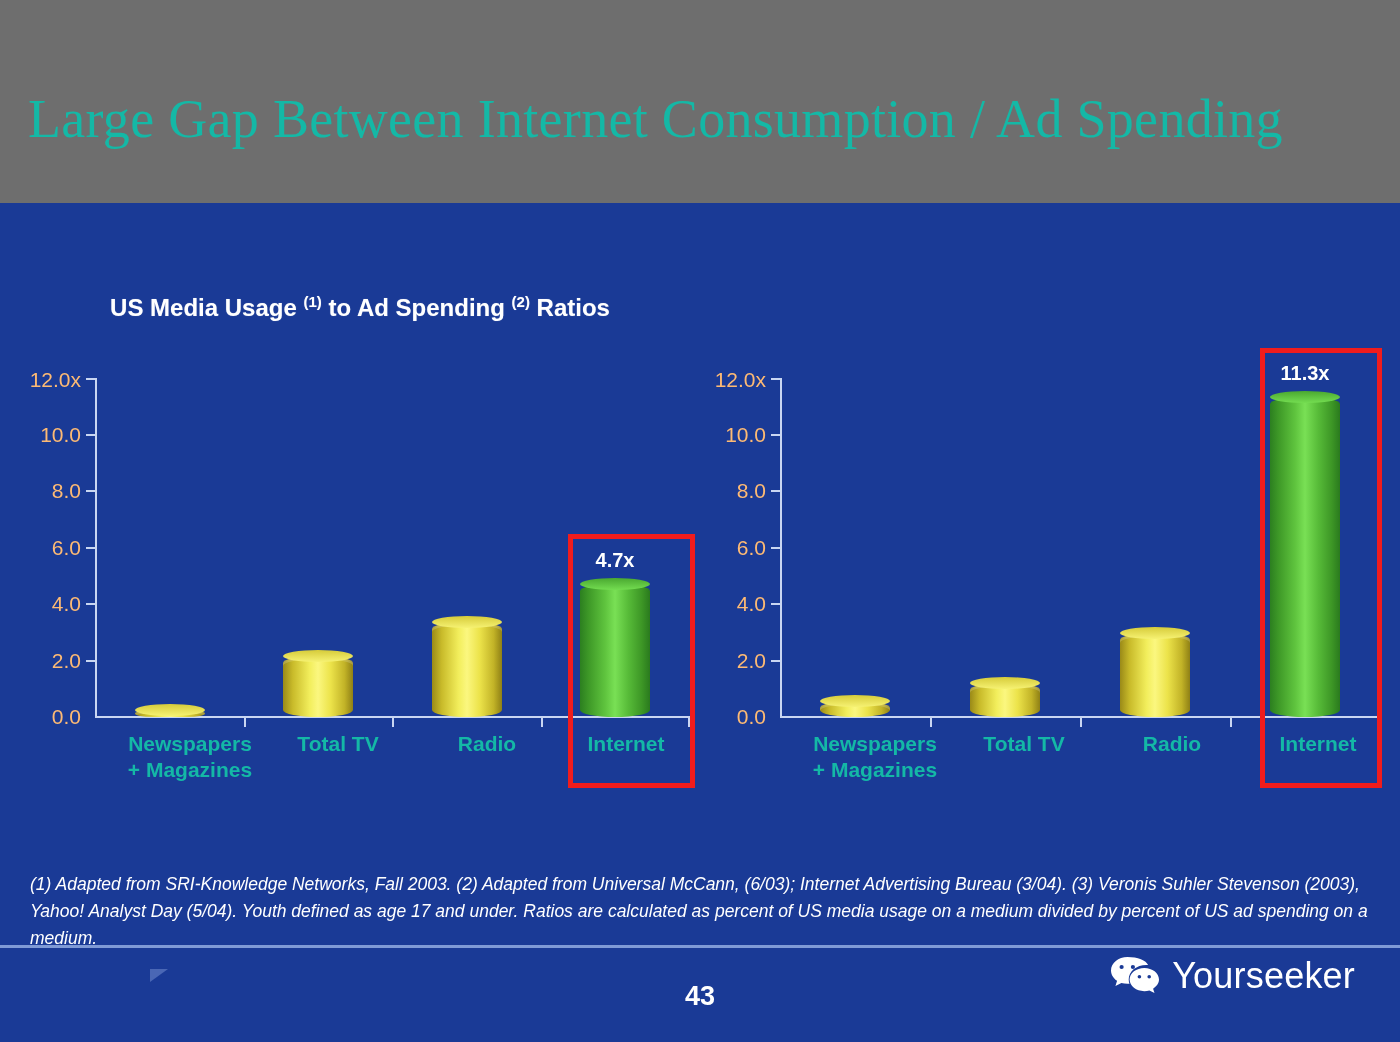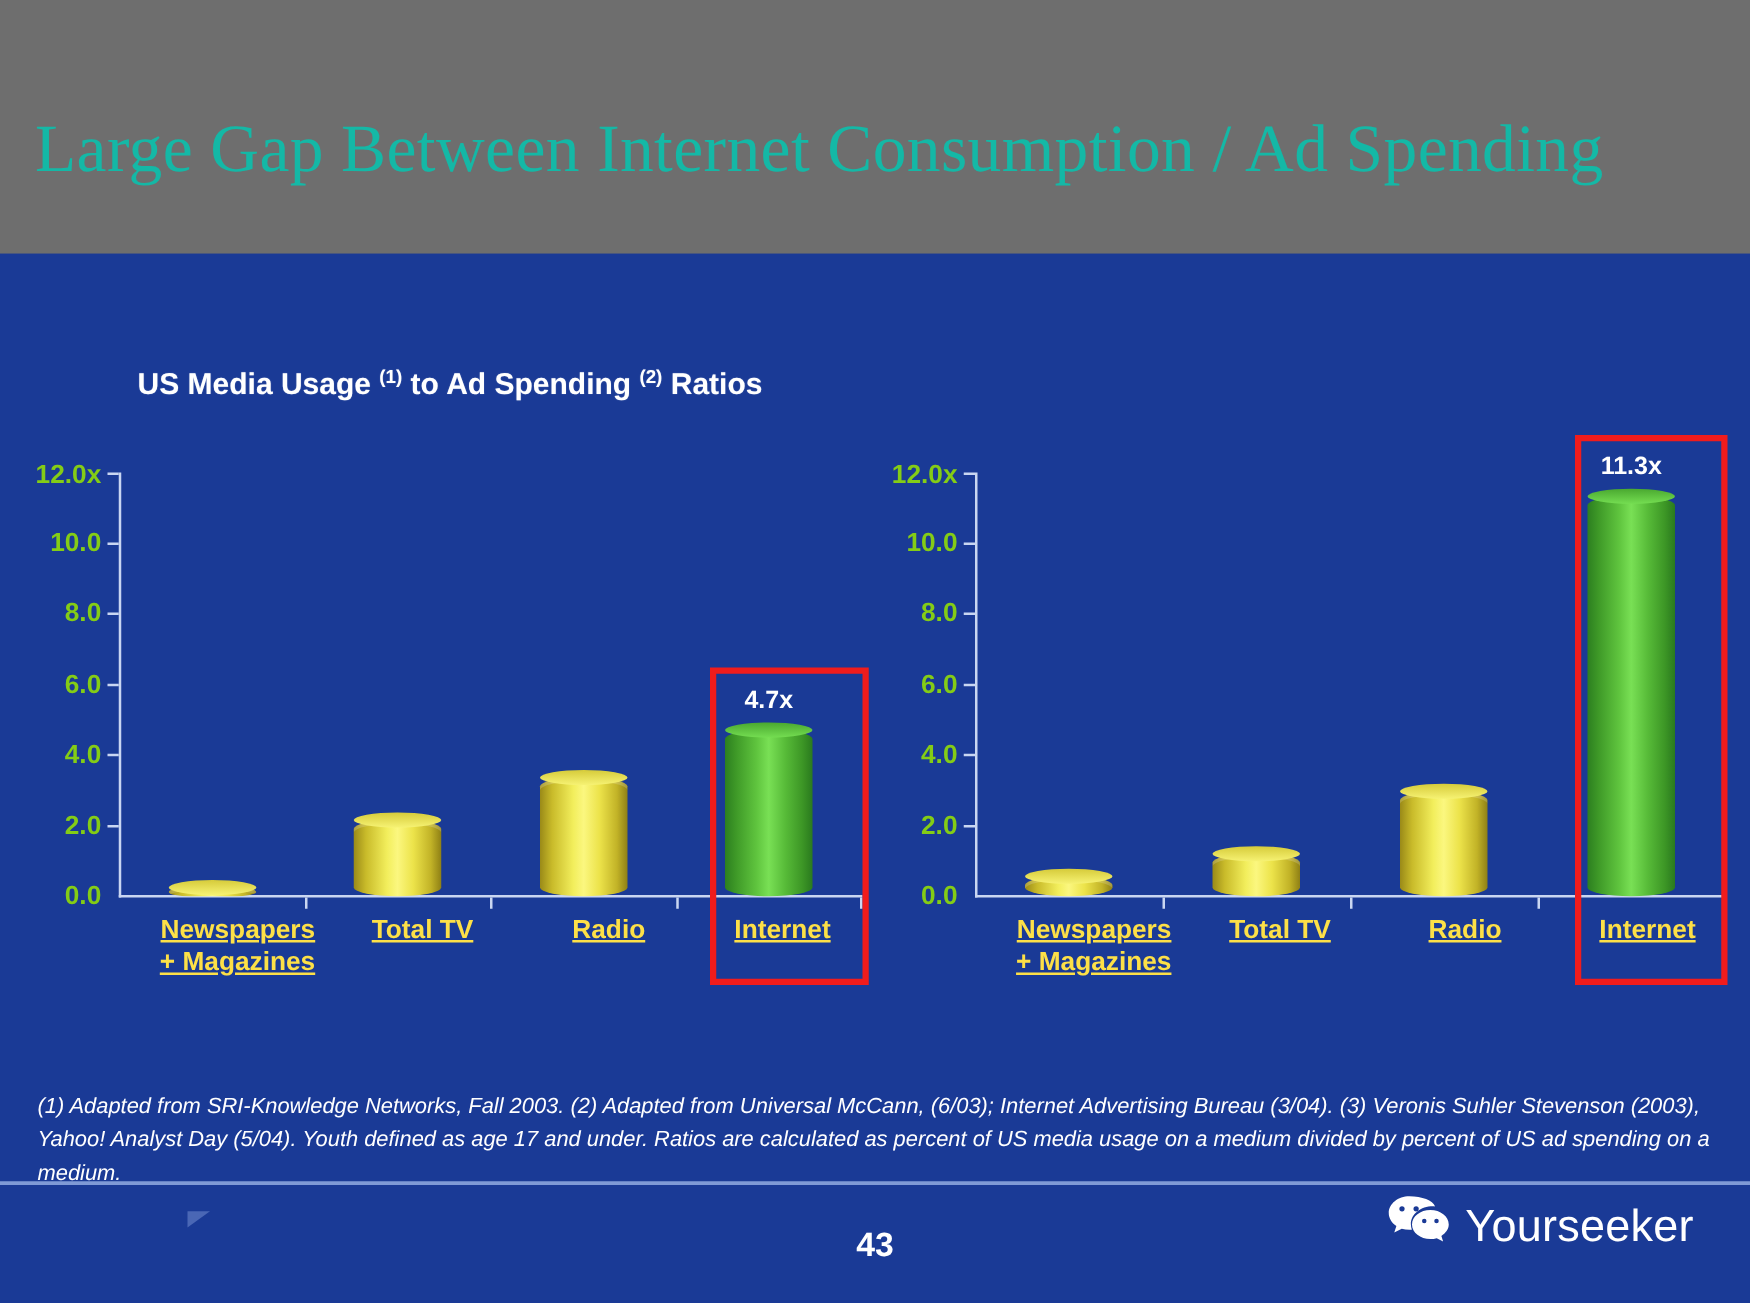--- a/index.html
+++ b/index.html
@@ -103,22 +103,22 @@
     left: -9px;
     width: 9px;
     height: 2px;
     background: #c9d6f2;
   }
   .ylabel {
     position: absolute;
     right: calc(100% + 14px);
     transform: translateY(-50%);
     font-size: 21px;
-    font-weight: bold;
-    color: #84cc16;
+    font-weight: normal;
+    color: #fdba74;
     white-space: nowrap;
   }
   .xtick {
     position: absolute;
     bottom: -9px;
     width: 2px;
     height: 9px;
     background: #c9d6f2;
   }
 
@@ -160,27 +160,26 @@
     font-size: 20px;
     font-weight: bold;
     color: #ffffff;
     white-space: nowrap;
   }
 
   
   .cat-label {
     position: absolute;
     transform: translateX(-50%);
-    text-align: right;
+    text-align: center;
     font-size: 21px;
     font-weight: bold;
-    color: #fde047;
+    color: #14b8a6;
     line-height: 1.25;
     white-space: nowrap;
-    text-decoration: underline;
   }
 
   
   .highlight-box {
     position: absolute;
     border: 5px solid #f01c1c;
     background: transparent;
     pointer-events: none;
   }
 
@@ -235,21 +234,21 @@
     font-size: 27px;
     font-weight: bold;
     color: #ffffff;
   }
 
   .watermark {
     position: absolute;
     right: 45px;
     top: 752px;
     display: flex;
-    align-items: flex-end;
+    align-items: flex-start;
     gap: 12px;
   }
   .wechat-icon { display: block; }
   .watermark-text {
     font-size: 36px;
     color: #ffffff;
     font-weight: 400;
     letter-spacing: 0.2px;
   }
 </style>

